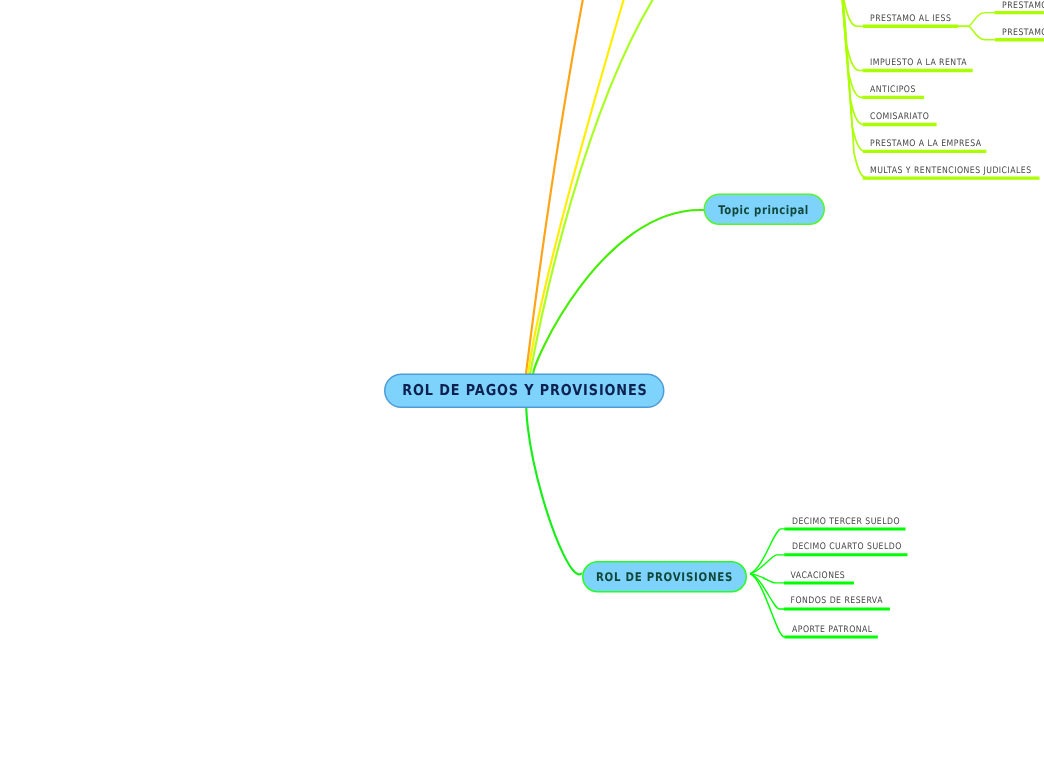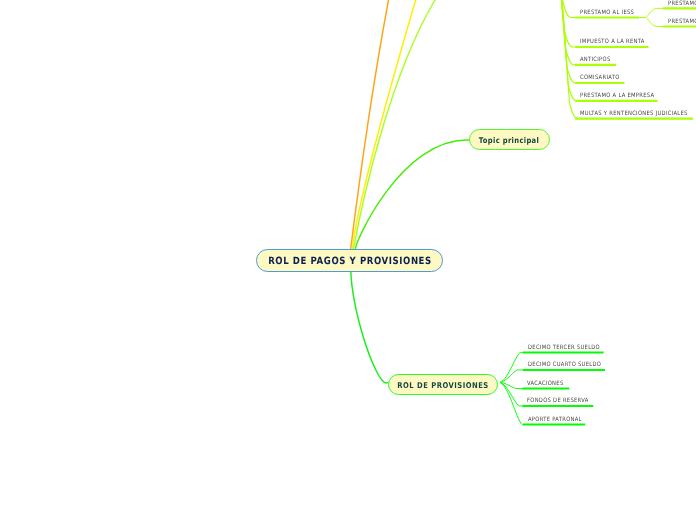--- a/index.html
+++ b/index.html
@@ -2,21 +2,21 @@
 <html><head>
 <meta charset="utf-8">
 <style>
   html,body{margin:0;padding:0;background:#ffffff;}
   body{width:696px;height:520px;overflow:hidden;
        font-family:"DejaVu Sans","Liberation Sans",sans-serif;
        -webkit-font-smoothing:antialiased;text-rendering:geometricPrecision;}
   #canvas{position:relative;width:696px;height:520px;background:#fff;}
   svg.edges{position:absolute;left:0;top:0;width:696px;height:520px;}
 
-  .node{position:absolute;box-sizing:border-box;background:#fef9c3;white-space:nowrap;}
+  .node{position:absolute;box-sizing:border-box;background:#7dd3fc;white-space:nowrap;}
   .node .cap{position:absolute;-webkit-font-smoothing:antialiased;left:50%;top:50%;
              transform:translate(-50%,-50%) scaleX(0.857);white-space:nowrap;}
 
   .node.central{border:1.25px solid #4e9bd6;border-radius:12px;}
   .node.central .cap{color:#0d2150;font-weight:bold;font-size:10px;letter-spacing:0.67px;}
 
   .node.topic{border:1.8px solid #55f52b;border-radius:11px;}
   .node.topic .cap{color:#12483c;font-weight:bold;font-size:7.9px;letter-spacing:0.4px;}
 
   .node.prov{border:1.8px solid #23ff23;border-radius:11px;}

